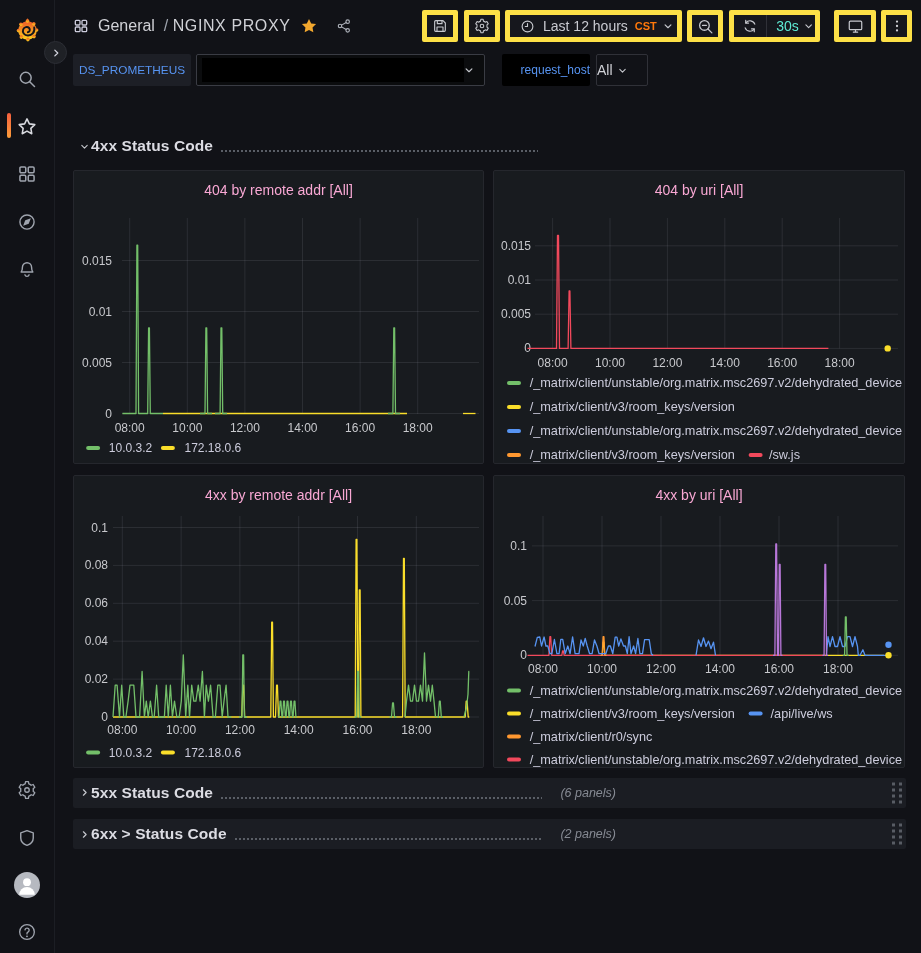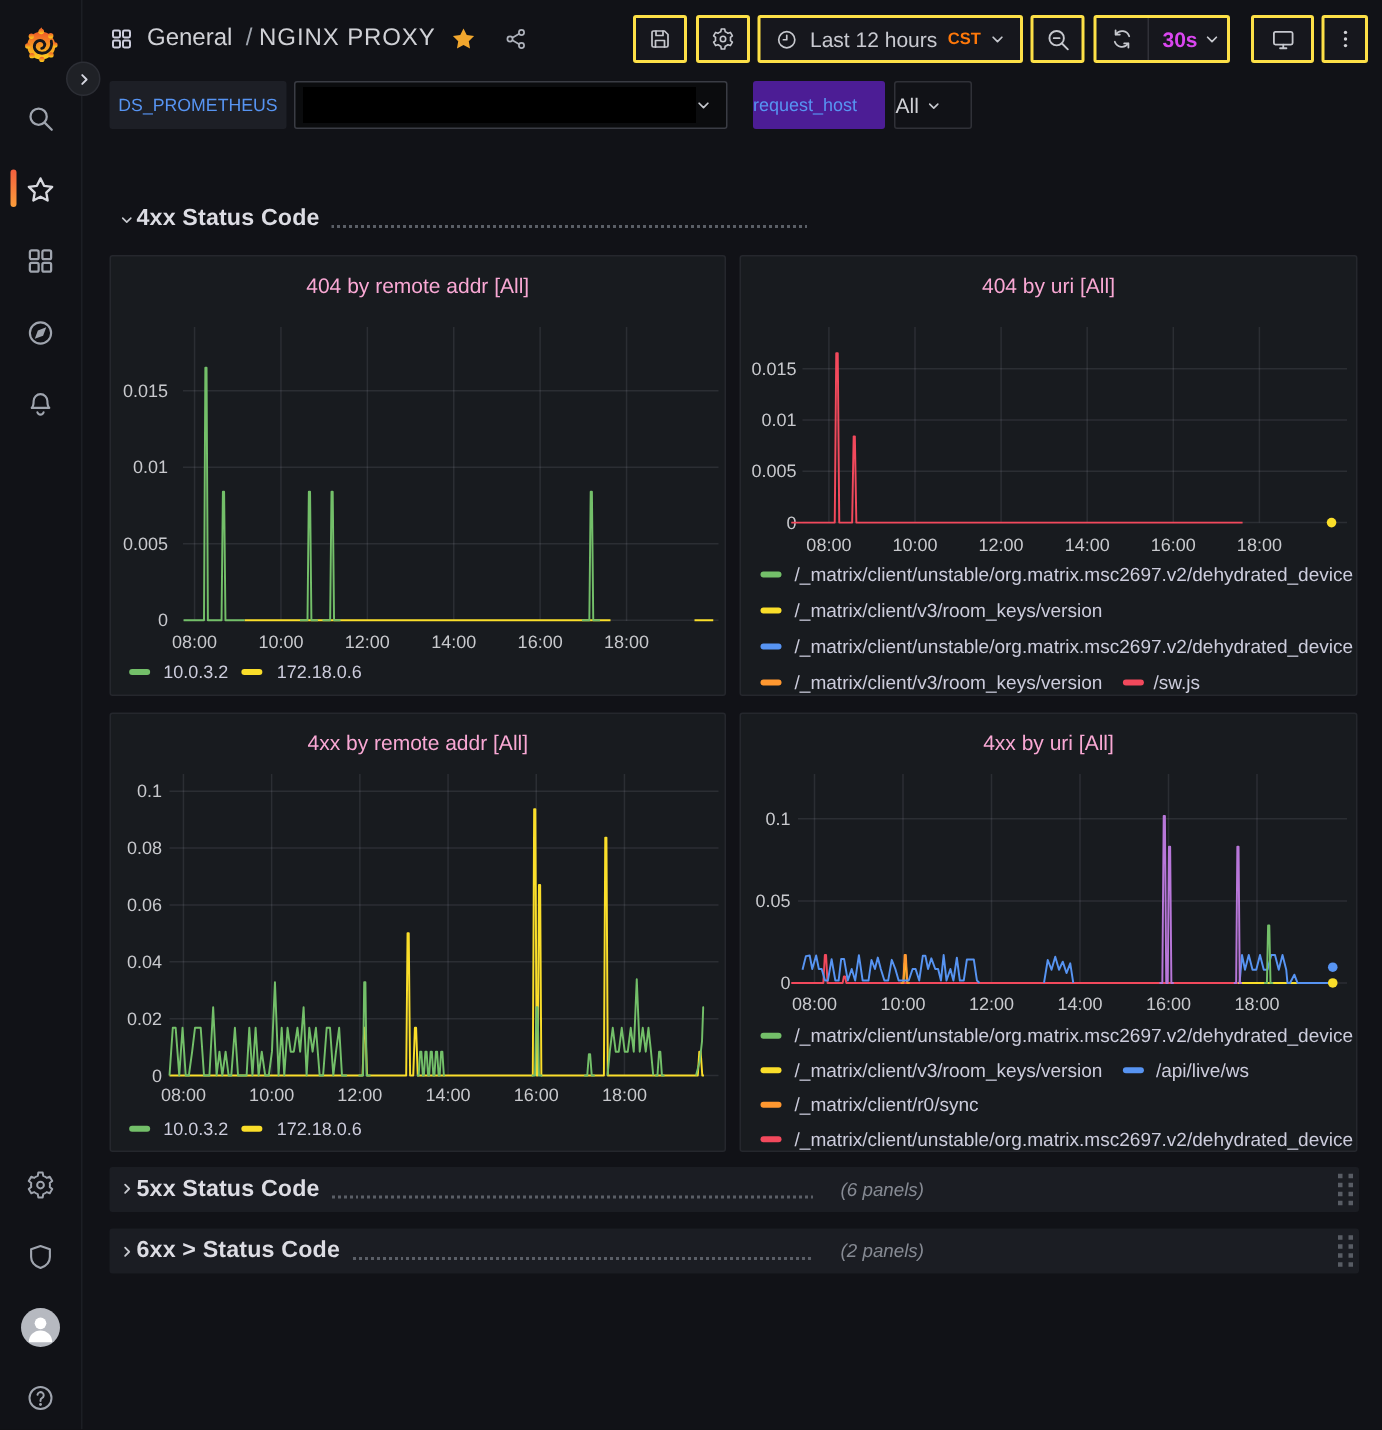--- a/index.html
+++ b/index.html
@@ -4,21 +4,21 @@
 html,body{width:921px;height:953px;background:#111217;font-family:"Liberation Sans",sans-serif;overflow:hidden}
 #app{position:relative;width:921px;height:717px}
 .abs{position:absolute}
 
 #sidebar{left:0;top:0;width:55px;height:953px;background:#111217;border-right:1px solid #1c1e24}
 #expandbtn{position:absolute;left:44px;top:41px;width:23px;height:23px;border-radius:50%;
  background:#1f2126;border:1px solid #2c2e35;color:#d5d6e0;display:flex;align-items:center;justify-content:center;z-index:5}
 #activebar{position:absolute;left:7px;top:113px;width:4px;height:25px;border-radius:2px;
  background:linear-gradient(180deg,#f55f3e,#fc9d3a)}
 
-.btn{position:absolute;height:32px;top:10px;border:2px solid #fde047;border-radius:2px;background:#16171d;
+.btn{position:absolute;height:32px;top:10px;border:5px solid #fde047;border-radius:2px;background:#16171d;
  display:flex;align-items:center;justify-content:center;color:#c6c8ce}
 .crumbtxt{font-size:16px;color:#d0d1d6}
 
 .varbox{position:absolute;top:54px;height:32px;display:flex;align-items:center;border-radius:2px}
 
 .rowbar{position:absolute;left:73px;width:833px;height:30px;background:#1b1d23;border-radius:2px;
  display:flex;align-items:center}
 .rowtitle{font-size:15.5px;font-weight:700;color:#dcdce3;white-space:nowrap;letter-spacing:0.1px}
 .rowchev{color:#c6c8ce;margin:0 0 0 5px;display:flex}
 .dotfill{flex:1 1 auto;height:2px;margin-left:8px;transform:translateY(5px);background:repeating-linear-gradient(90deg,#5a5e66 0 2px,transparent 2px 4px)}
@@ -183,21 +183,21 @@
       <div style="width:35px;display:flex;justify-content:center;border-right:1px solid #303138;height:100%;align-items:center">
         <svg width="16" height="16" viewBox="0 0 24 24">
           <g fill="none" stroke-linecap="round" stroke-linejoin="round" stroke="#c6c8ce" stroke-width="1.8">
             <path d="M19.2 9.2A7.6 7.6 0 0 0 5.8 7.4"></path>
             <path d="M5.6 3.4v4.2h4.2"></path>
             <path d="M4.8 14.8a7.6 7.6 0 0 0 13.4 1.8"></path>
             <path d="M18.4 20.6v-4.2h-4.2"></path>
           </g>
         </svg>
       </div>
-      <span style="font-size:14px;font-weight:700;color:#d946ef;margin-left:9px">30s</span>
+      <span style="font-size:14px;font-weight:400;color:#5eead4;margin-left:9px">30s</span>
       <svg width="14" height="14" viewBox="0 0 24 24" style="margin-left:3px">
         <path fill="none" stroke-linecap="round" stroke-linejoin="round" stroke="#c6c8ce" stroke-width="2.0" d="M7 10l5 5 5-5"></path>
       </svg>
     </div>
 <div class="btn" style="left:834px;width:42px">
       <svg width="17" height="17" viewBox="0 0 24 24">
         <g fill="none" stroke-linecap="round" stroke-linejoin="round" stroke="#c6c8ce" stroke-width="1.7">
           <rect x="3.2" y="4.5" width="17.6" height="12" rx="1.5"></rect>
           <path d="M9 20h6M12 16.5V20"></path>
         </g>
@@ -214,21 +214,21 @@
     </div>
 <div class="varbox" style="left:73px;width:118px;background:#1d1f26;justify-content:center">
       <span style="font-size:11.8px;font-weight:500;color:#5794f2">DS_PROMETHEUS</span>
     </div>
 <div class="varbox" style="left:196px;width:289px;background:#0b0c0e;border:1px solid #3a3c44">
       <div style="position:absolute;left:5px;top:3px;width:262px;height:24px;background:#000"></div>
       <svg width="14" height="14" viewBox="0 0 24 24" style="position:absolute;right:8px">
         <path fill="none" stroke-linecap="round" stroke-linejoin="round" stroke="#c6c8ce" stroke-width="2.0" d="M7 10l5 5 5-5"></path>
       </svg>
     </div>
-<div class="varbox" style="left:502px;width:88px;background:#4c1d95;justify-content:flex-start">
+<div class="varbox" style="left:502px;width:88px;background:#000000;justify-content:flex-end">
       <span style="font-size:12px;font-weight:500;color:#5794f2">request_host</span>
     </div>
 <div class="varbox" style="left:596px;width:52px;border:1px solid #303138;background:#111217;">
       <span style="font-size:14px;color:#d0d1d6">All</span>
       <svg width="13" height="13" viewBox="0 0 24 24" style="margin-left:3px">
         <path fill="none" stroke-linecap="round" stroke-linejoin="round" stroke="#c6c8ce" stroke-width="2.0" d="M7 10l5 5 5-5"></path>
       </svg>
     </div>
 <div class="rowbar" style="top:131px;background:transparent">
       <span class="rowchev">

